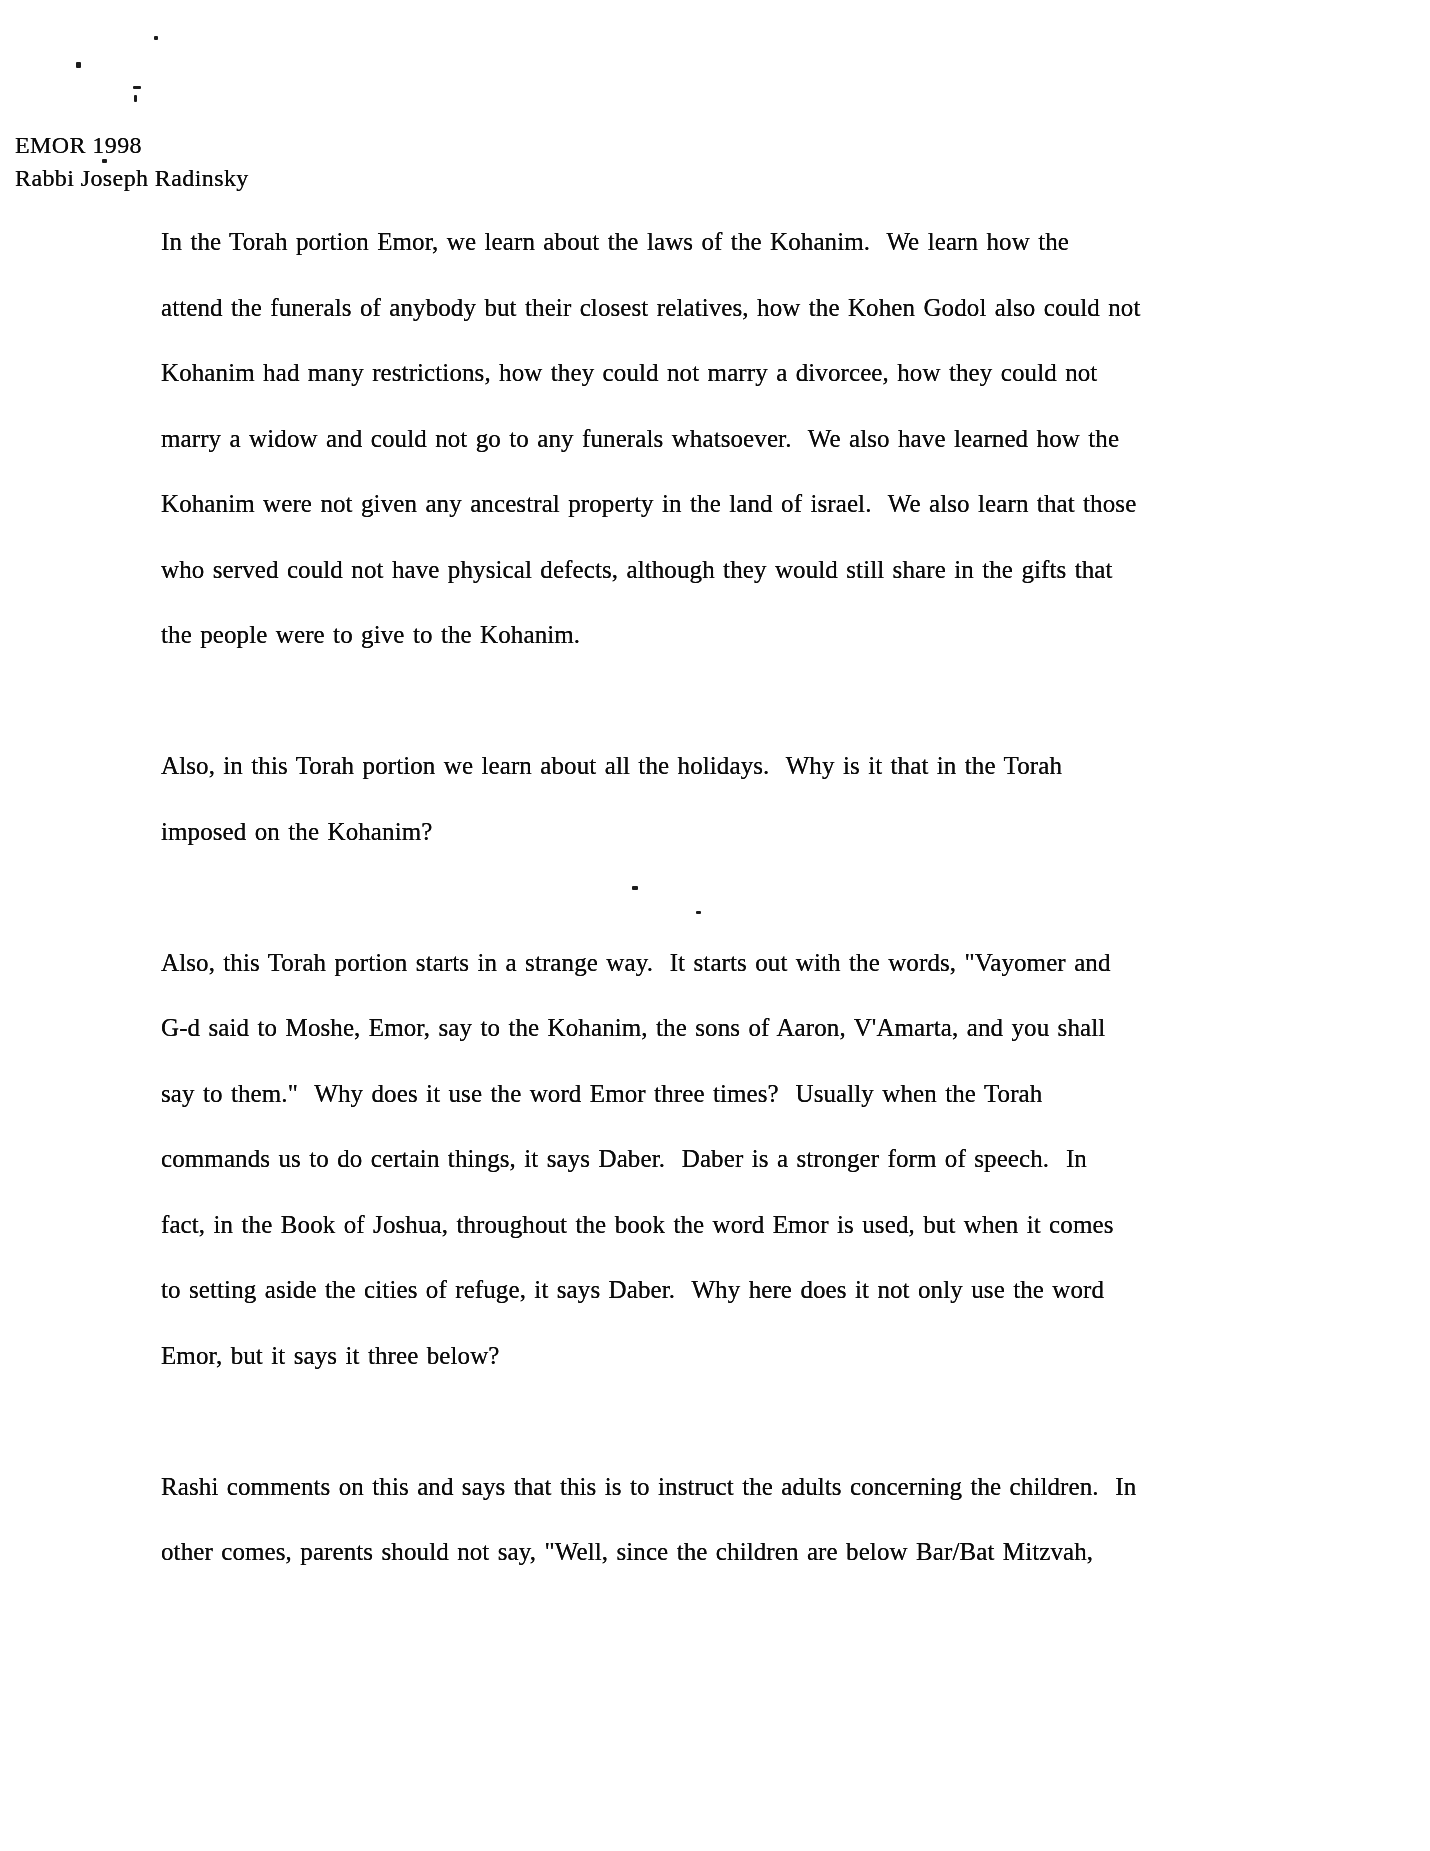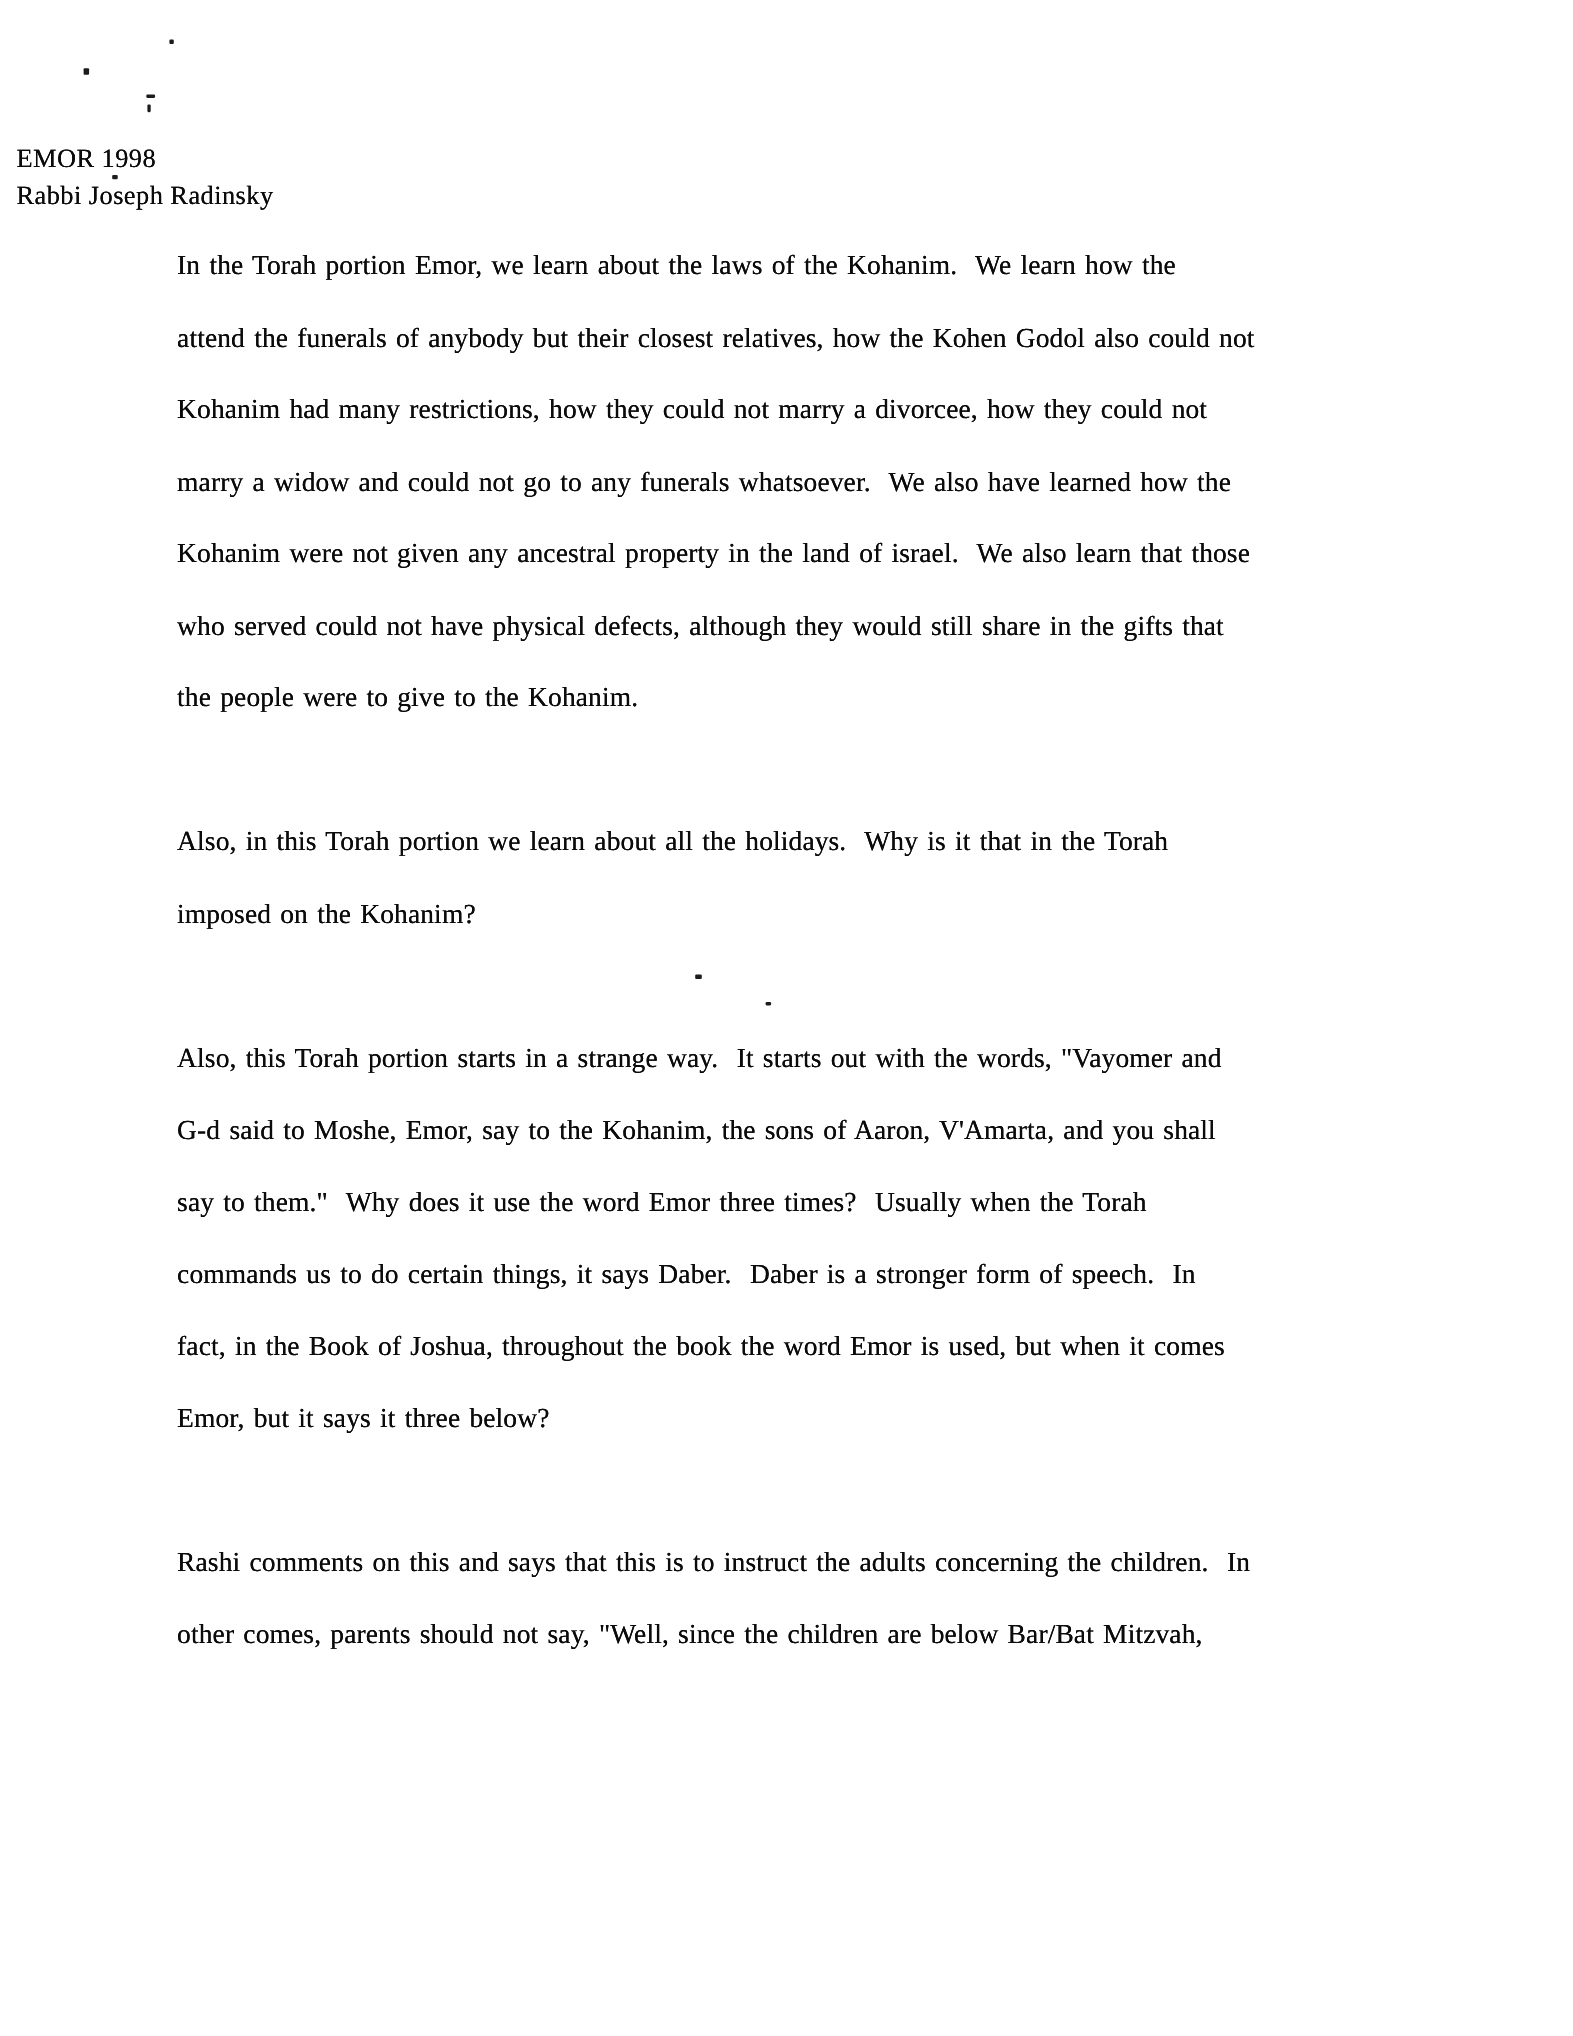--- a/index.html
+++ b/index.html
@@ -66,20 +66,21 @@
       <div class="para">
         <div class="line">Also, in this Torah portion we learn about all the holidays.  Why is it that in the Torah</div>
         <div class="line">imposed on the Kohanim?</div>
       </div>
       <div class="para">
         <div class="line">Also, this Torah portion starts in a strange way.  It starts out with the words, "Vayomer and</div>
         <div class="line">G-d said to Moshe, Emor, say to the Kohanim, the sons of Aaron, V'Amarta, and you shall</div>
         <div class="line">say to them."  Why does it use the word Emor three times?  Usually when the Torah</div>
         <div class="line">commands us to do certain things, it says Daber.  Daber is a stronger form of speech.  In</div>
         <div class="line">fact, in the Book of Joshua, throughout the book the word Emor is used, but when it comes</div>
+        <div class="line">to setting aside the cities of refuge, it says Daber.  Why here does it not only use the word</div>
         <div class="line">Emor, but it says it three below?</div>
       </div>
       <div class="para">
         <div class="line">Rashi comments on this and says that this is to instruct the adults concerning the children.  In</div>
         <div class="line">other comes, parents should not say, "Well, since the children are below Bar/Bat Mitzvah,</div>
       </div>
     </div>
 
   <div class="speck" style="left:154px; top:36px;  width:4px; height:4px;"></div>
   <div class="speck" style="left:76px;  top:62px;  width:5px; height:6px;"></div>

